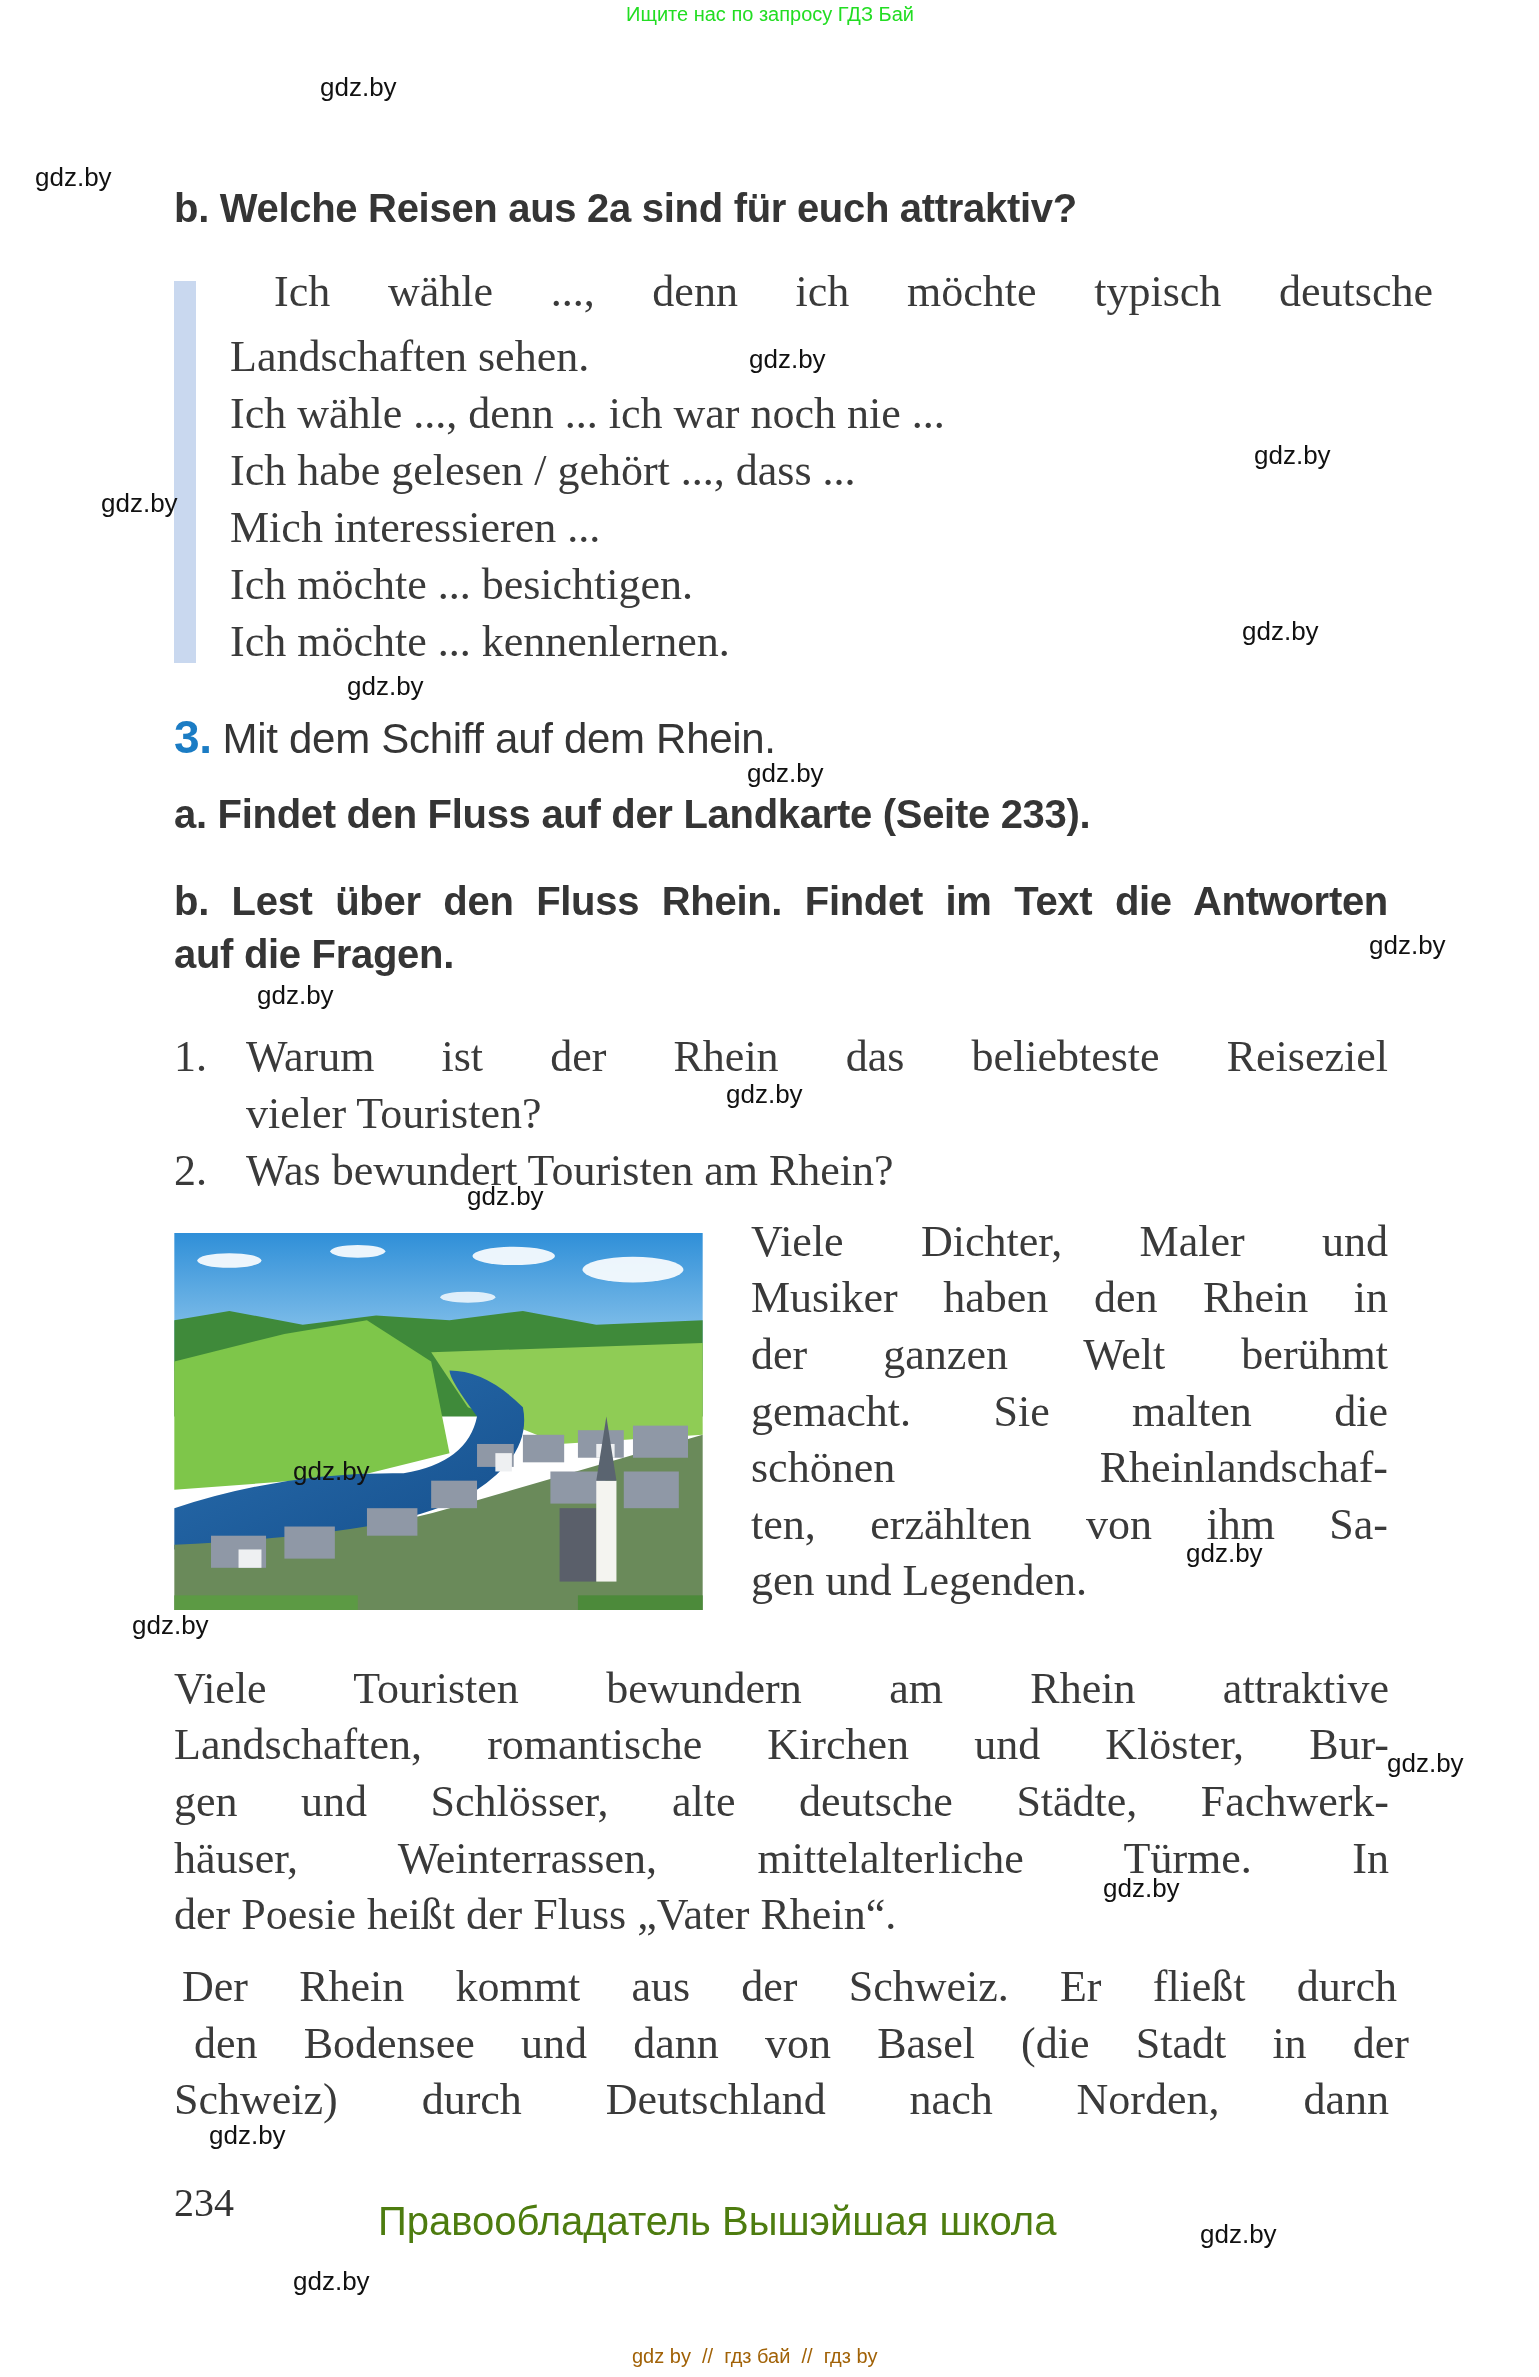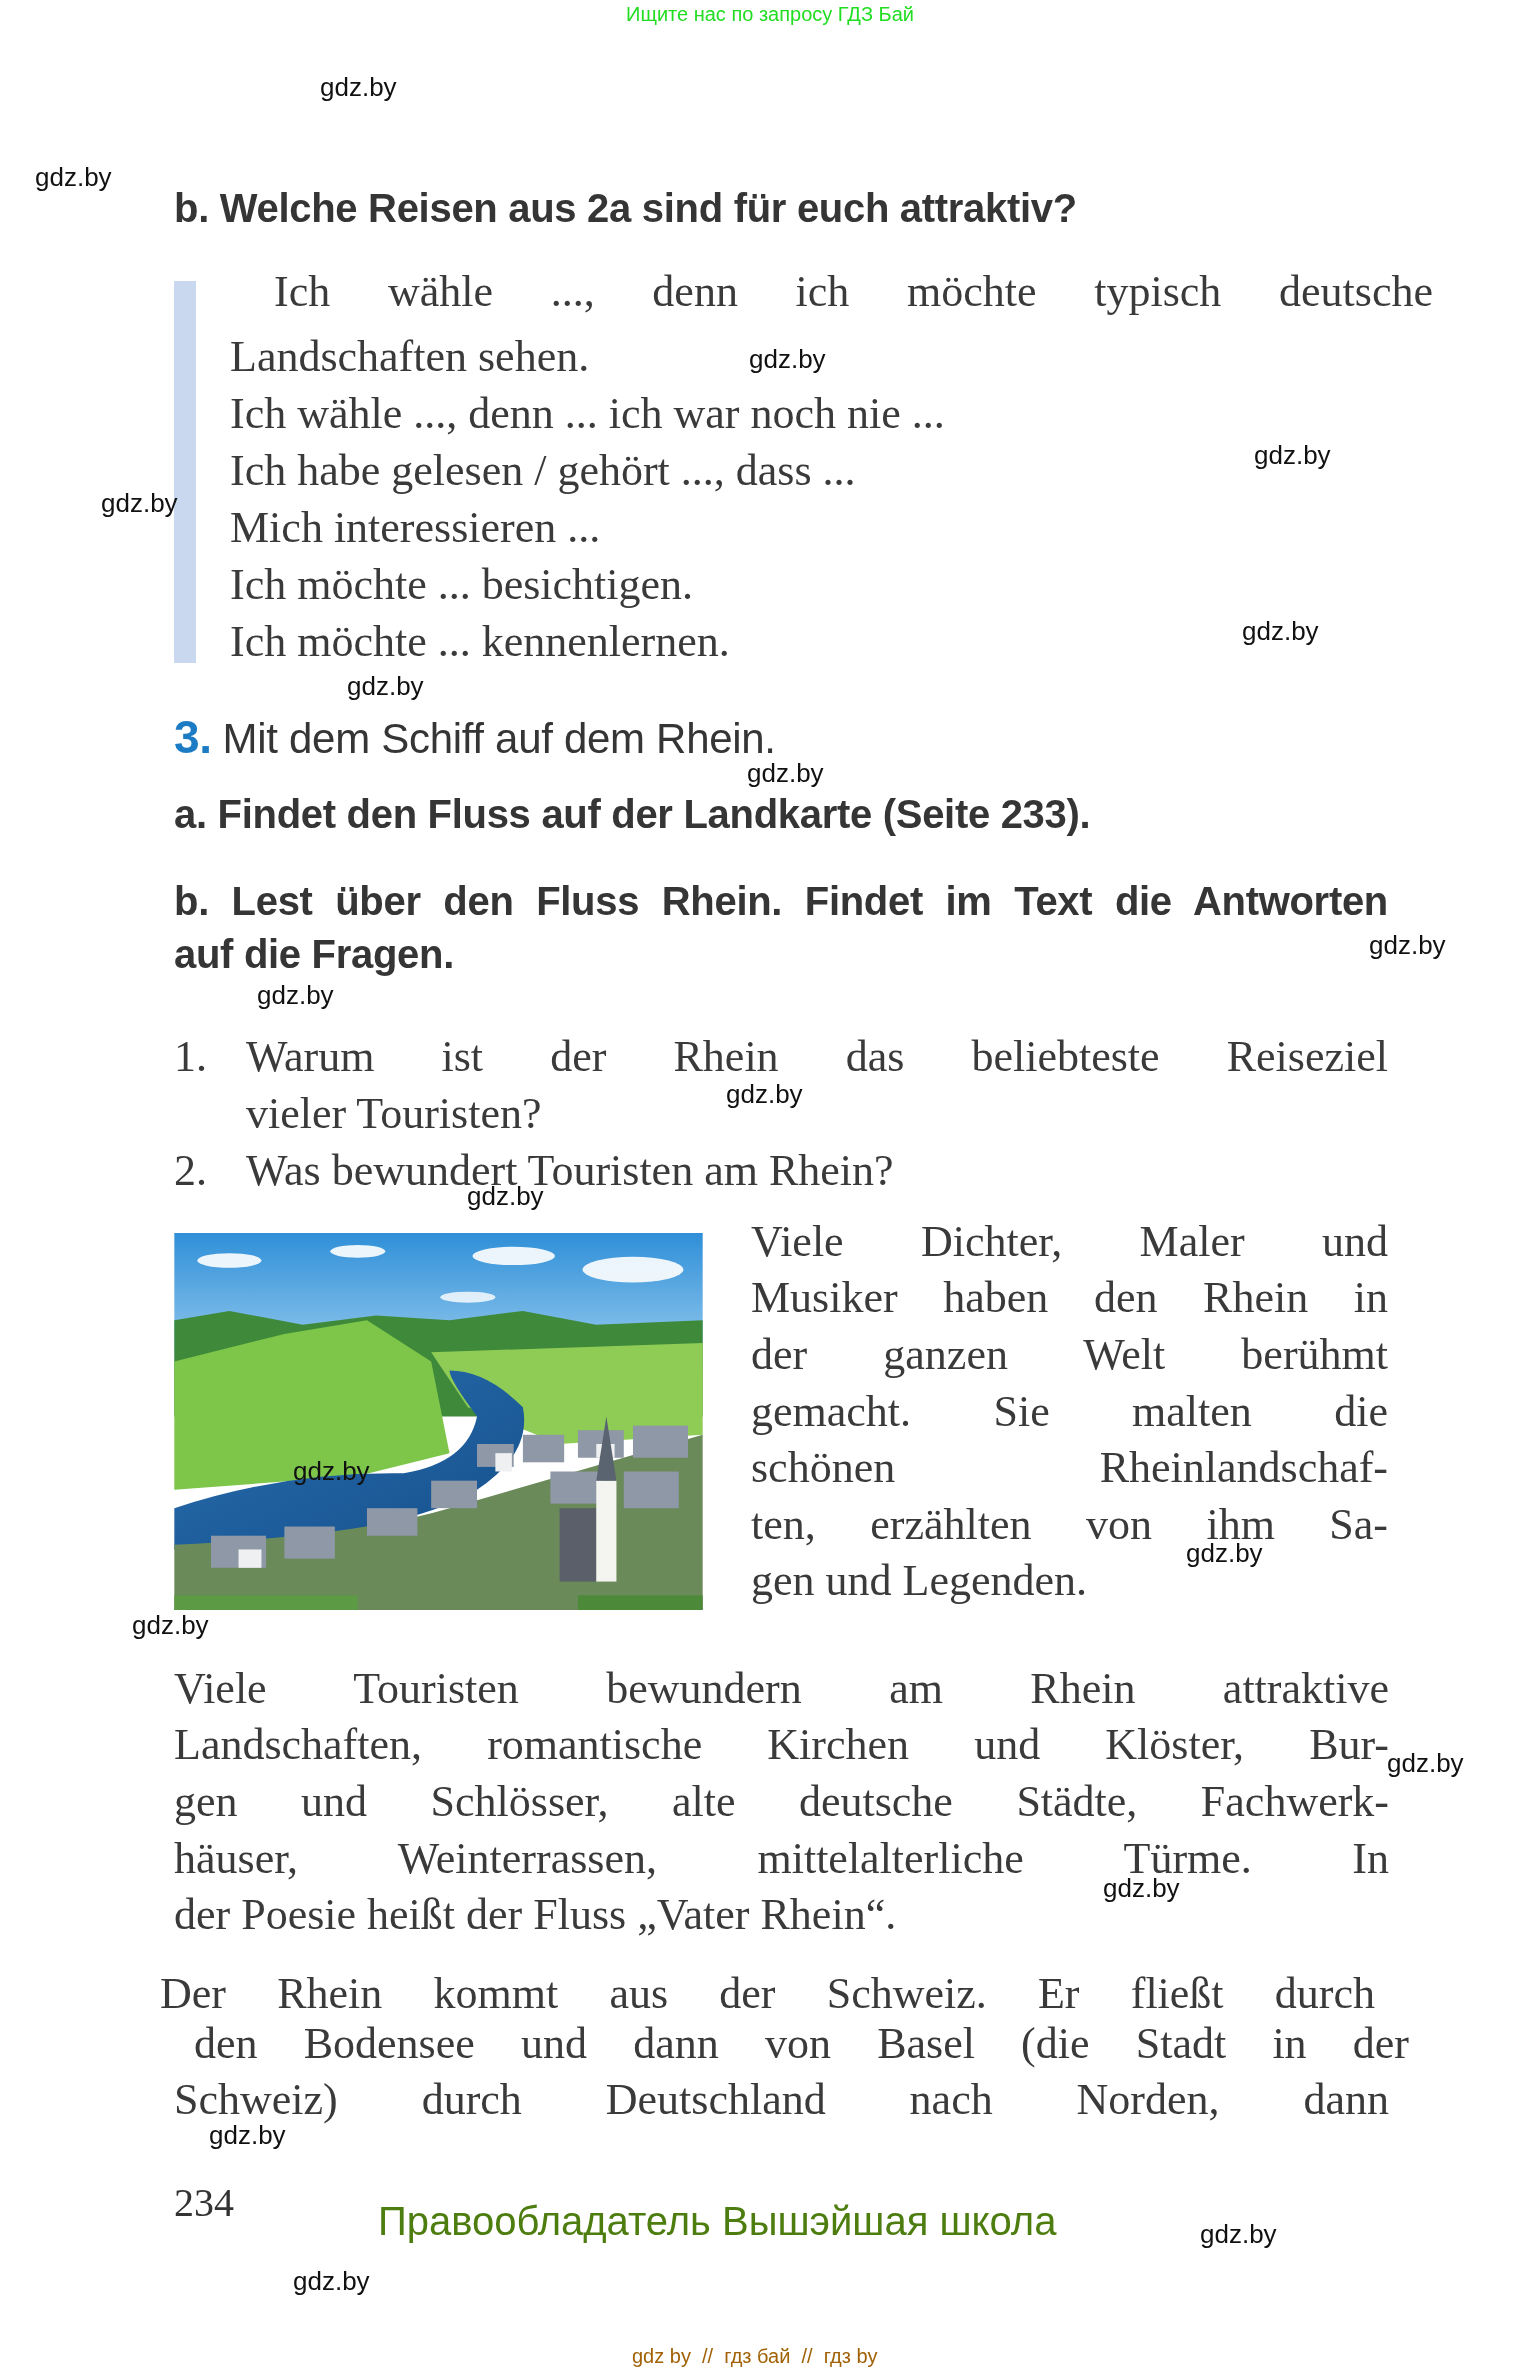--- a/index.html
+++ b/index.html
@@ -106,21 +106,21 @@
 <div class="abs serif serif-line just" style="left:751px; top:1439px; width:637px;">schönen Rheinlandschaf-</div>
 <div class="abs serif serif-line just" style="left:751px; top:1496px; width:637px;">ten, erzählten von ihm Sa-</div>
 <div class="abs serif serif-line" style="left:751px; top:1552px;">gen und Legenden.</div>
 
 <div class="abs serif serif-line just" style="left:174px; top:1660px; width:1215px;">Viele Touristen bewundern am Rhein attraktive</div>
 <div class="abs serif serif-line just" style="left:174px; top:1716px; width:1215px;">Landschaften, romantische Kirchen und Klöster, Bur-</div>
 <div class="abs serif serif-line just" style="left:174px; top:1773px; width:1215px;">gen und Schlösser, alte deutsche Städte, Fachwerk-</div>
 <div class="abs serif serif-line just" style="left:174px; top:1830px; width:1215px;">häuser, Weinterrassen, mittelalterliche Türme. In</div>
 <div class="abs serif serif-line" style="left:174px; top:1886px;">der Poesie heißt der Fluss „Vater Rhein“.</div>
 
-<div class="abs serif serif-line just" style="left:160px; top:1958px; width:1215px;margin-top:7px;">Der Rhein kommt aus der Schweiz. Er fließt durch</div>
+<div class="abs serif serif-line just" style="left:182px; top:1958px; width:1215px;">Der Rhein kommt aus der Schweiz. Er fließt durch</div>
 <div class="abs serif serif-line just" style="left:174px; top:2015px; width:1215px;margin-left:20px;">den Bodensee und dann von Basel (die Stadt in der</div>
 <div class="abs serif serif-line just" style="left:174px; top:2071px; width:1215px;">Schweiz) durch Deutschland nach Norden, dann</div>
 
 <div class="abs serif page-num" style="left:174px; top:2179px;">234</div>
 
 <div class="abs sans copyright" style="left:378px; top:2197px;">Правообладатель Вышэйшая школа</div>
 
 <div class="abs sans footer" style="left:632px; top:2344px; white-space:pre;">gdz by  //  гдз бай  //  гдз by</div>
 
 <div class="abs wm" style="left:320px; top:73px;">gdz.by</div>

